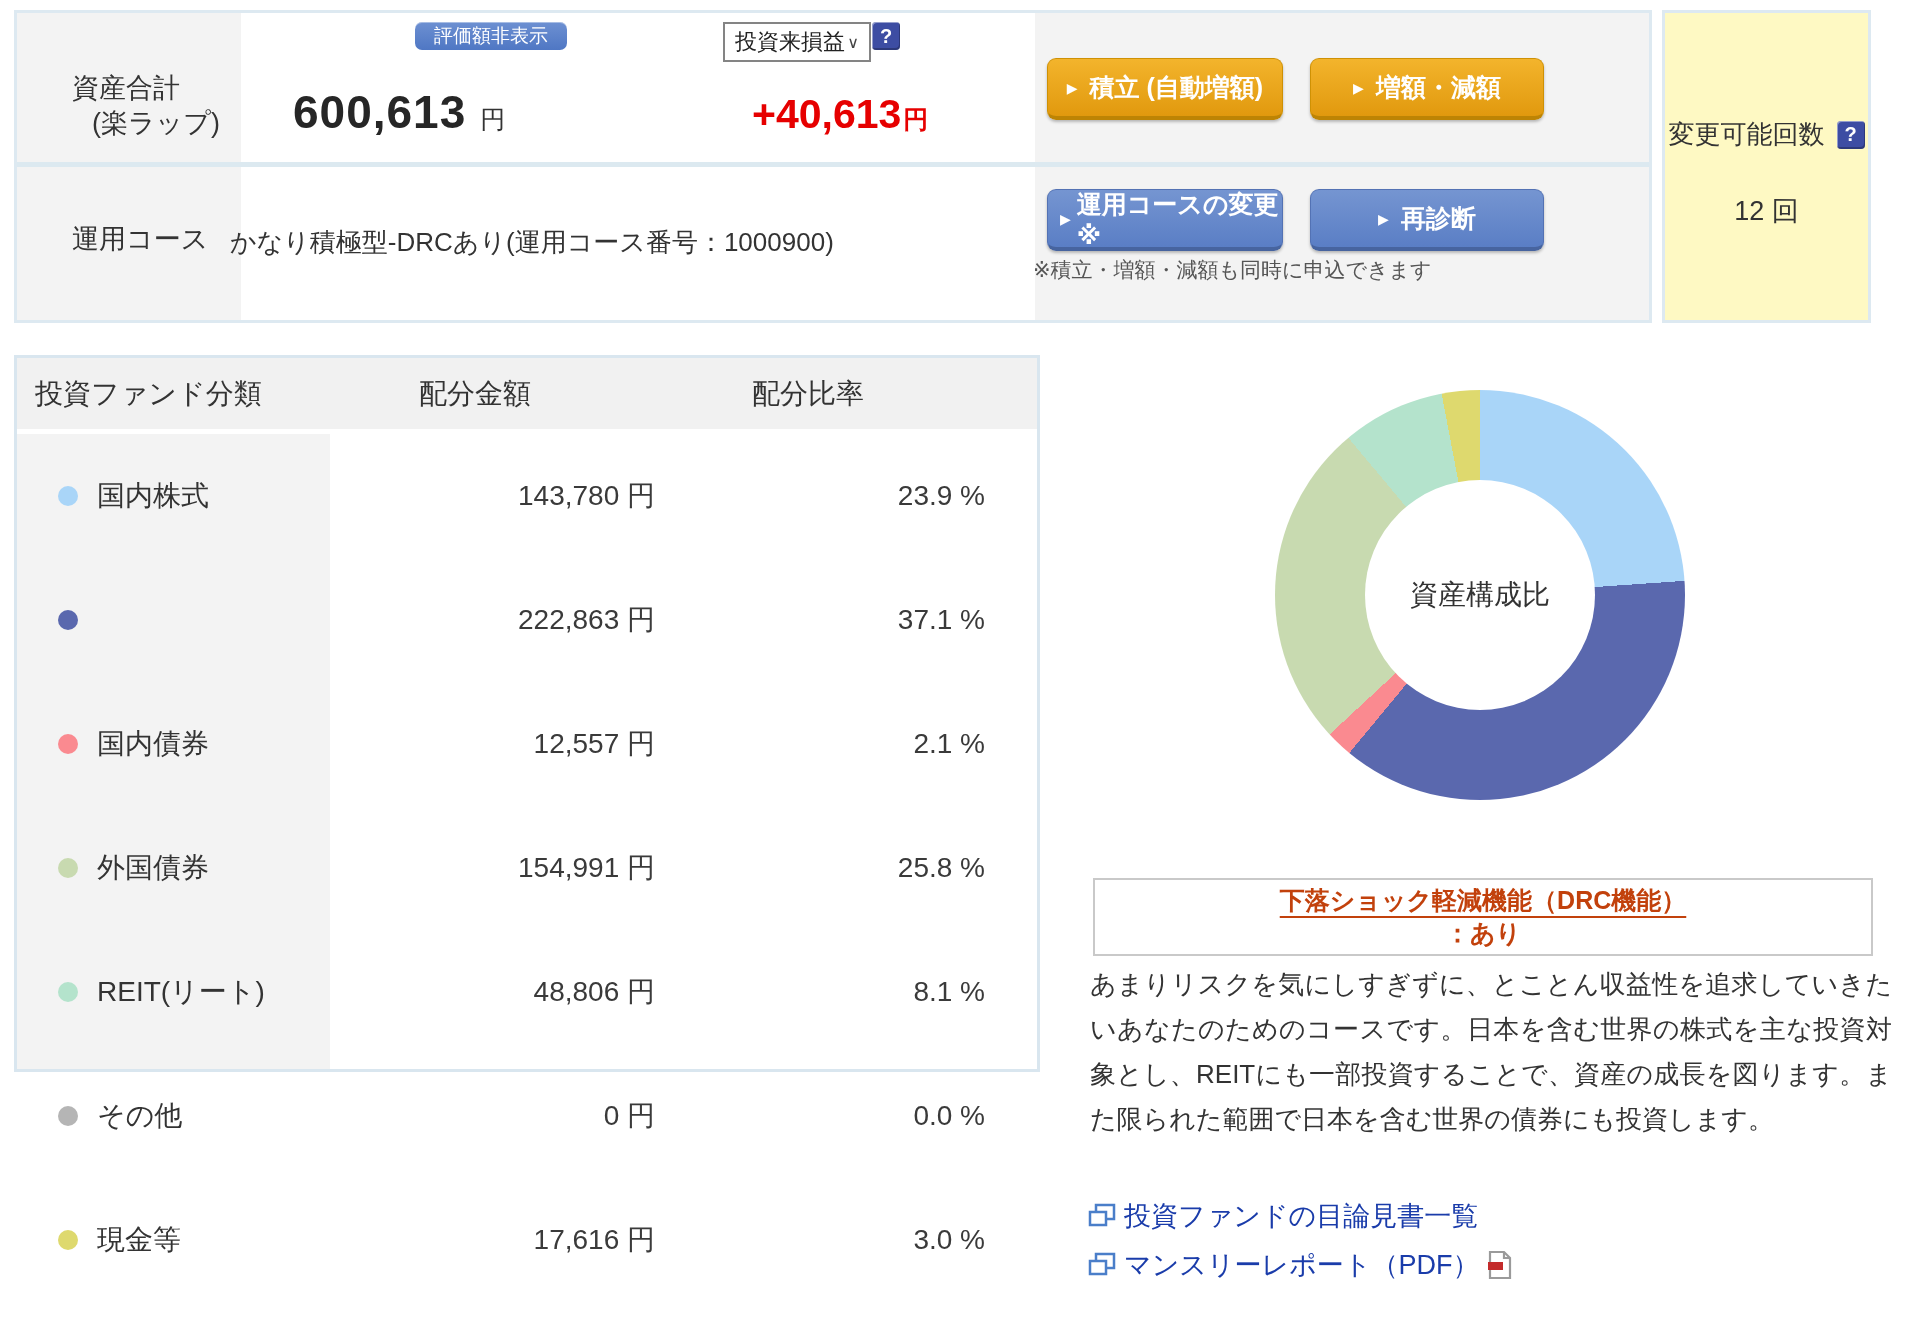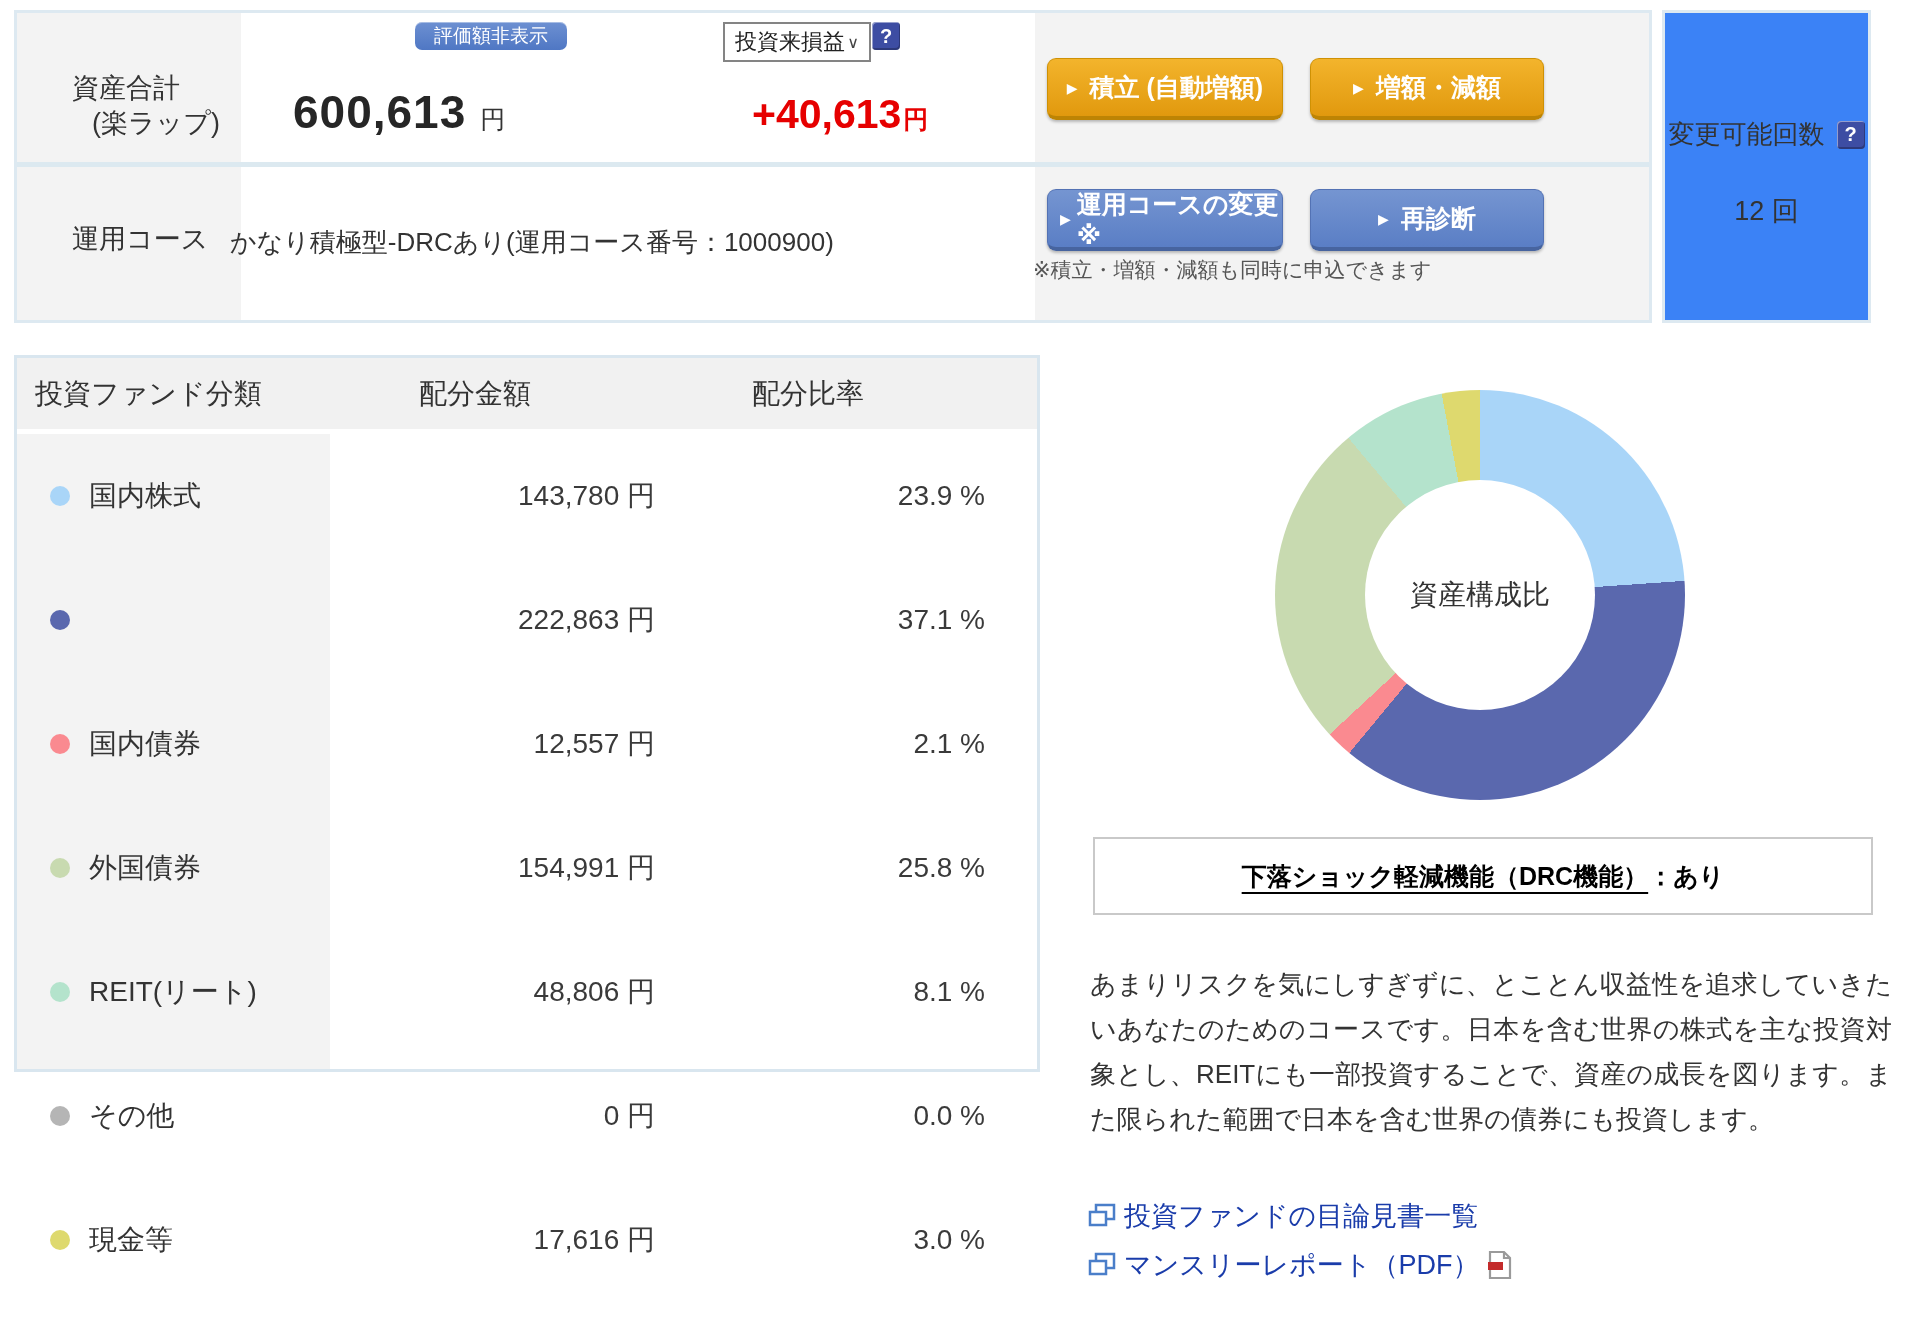--- a/index.html
+++ b/index.html
@@ -43,48 +43,48 @@
     box-sizing:border-box;box-shadow:0 2px 3px rgba(0,0,0,.25);}
   .act-btn .arrow{font-size:14px;}
   .btn-orange{background:linear-gradient(#f3b42c,#e1990e);border:1px solid #cf9104;border-bottom:4px solid #bd8404;}
   .btn-blue{background:linear-gradient(#7595d1,#5a7ec5);border:1px solid #5372b4;border-bottom:4px solid #47649f;}
   .btn-tsumitate{left:1030px;top:45px;width:236px;}
   .btn-zougaku{left:1293px;top:45px;width:234px;}
   .btn-course{left:1030px;top:176px;width:236px;justify-content:flex-start;padding-left:12px;gap:6px;}
   .btn-rediag{left:1293px;top:176px;width:234px;}
   
   .right-box{position:absolute;left:1662px;top:10px;width:209px;height:313px;
-    border:3px solid #dde9f1;box-sizing:border-box;background:#3b82f6;}
+    border:3px solid #dde9f1;box-sizing:border-box;background:#fef9c3;}
   .cc-label{position:absolute;left:0;right:0;top:104px;display:flex;align-items:center;
     justify-content:center;gap:12px;font-size:26px;color:#333;}
   .cc-value{position:absolute;left:0;right:0;top:180px;text-align:center;font-size:27px;color:#333;}
   
   .table-box{position:absolute;left:14px;top:355px;width:1026px;height:717px;
     border:3px solid #d9e6ef;box-sizing:border-box;background:#fff;}
   .t-header{position:absolute;left:0;right:0;top:0;height:71px;background:#f1f1f1;
     border-bottom:5px solid #fff;}
   .t-h1{position:absolute;left:18px;top:0;line-height:71px;font-size:28px;color:#333;}
   .t-h2{position:absolute;left:458px;top:0;line-height:71px;font-size:28px;color:#333;transform:translateX(-50%);}
   .t-h3{position:absolute;left:791px;top:0;line-height:71px;font-size:28px;color:#333;transform:translateX(-50%);}
   .t-body{position:absolute;left:0;right:0;top:76px;bottom:0;}
   .label-strip{position:absolute;left:0;top:0;bottom:0;width:313px;background:#f3f3f3;}
-  .t-row{position:relative;height:124px;}
+  .t-row{position:relative;height:124px;margin-left:8px;}
   .t-dot{position:absolute;left:33px;top:52px;width:20px;height:20px;border-radius:50%;}
   .t-label{position:absolute;left:72px;top:0;line-height:124px;font-size:28px;color:#333;}
   .t-amount{position:absolute;right:382px;top:0;line-height:124px;font-size:28px;color:#3a3a3a;}
   .t-ratio{position:absolute;right:52px;top:0;line-height:124px;font-size:28px;color:#3a3a3a;}
   
   .donut{position:absolute;left:1275px;top:390px;width:410px;height:410px;border-radius:50%;}
   .donut-hole{position:absolute;left:50%;top:50%;width:230px;height:230px;margin:-115px 0 0 -115px;
     background:#fff;border-radius:50%;display:flex;align-items:center;justify-content:center;
     font-size:28px;color:#333;}
   
-  .drc-box{position:absolute;left:1093px;top:837px;width:780px;height:78px;box-sizing:border-box;
+  .drc-box{position:absolute;left:1093px;top:878px;width:780px;height:78px;box-sizing:border-box;
     border:2px solid #c9c9c9;background:#fff;display:flex;align-items:center;justify-content:center;
-    font-size:25px;font-weight:bold;color:#000000;white-space:nowrap;}
+    font-size:25px;font-weight:bold;color:#c2410c;white-space:nowrap;flex-direction:column;}
   .drc-box .u{text-decoration:underline;text-underline-offset:7px;}
   .desc{position:absolute;left:1090px;top:962px;width:802px;font-size:26px;line-height:45px;color:#333;
     text-align:justify;}
   .links{position:absolute;left:1088px;top:1196px;display:flex;flex-direction:column;gap:9px;}
   .link{display:flex;align-items:center;gap:8px;color:#1a3caa;font-size:27px;height:40px;cursor:pointer;}
   .link .txt{line-height:40px;}
   .icon-svg{flex:0 0 auto;}
 </style>
 </head>
 <body>

